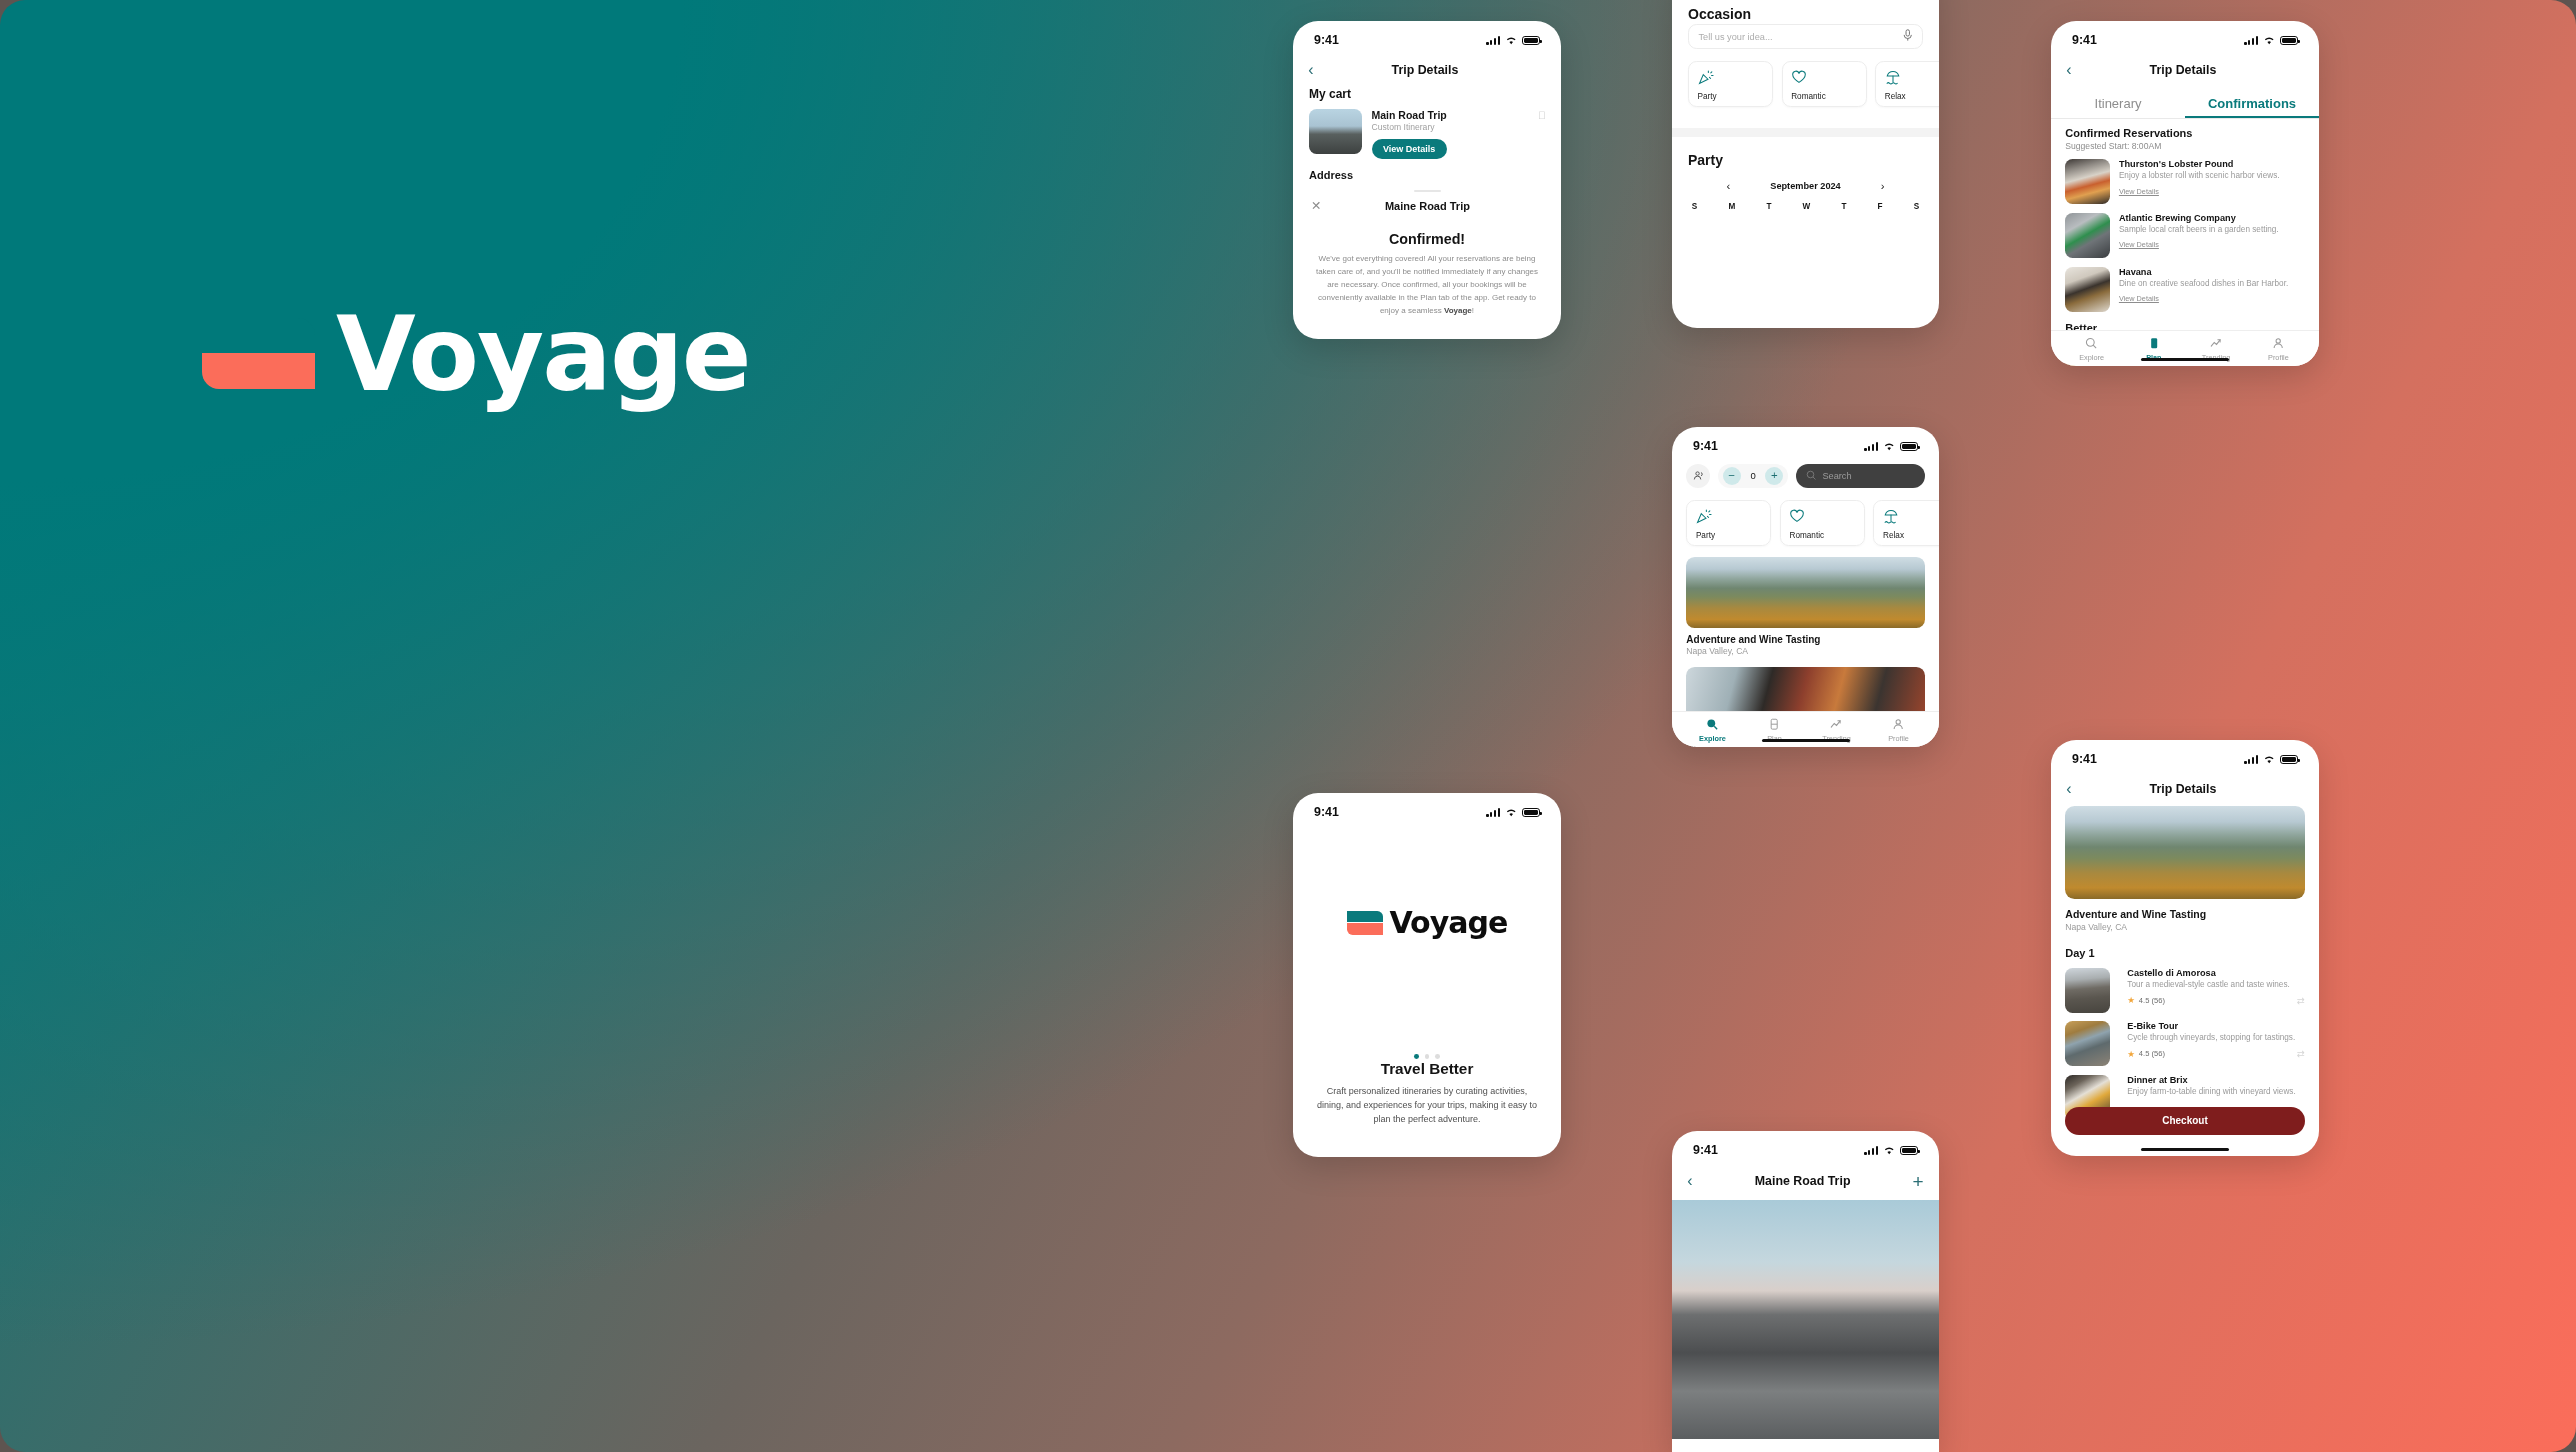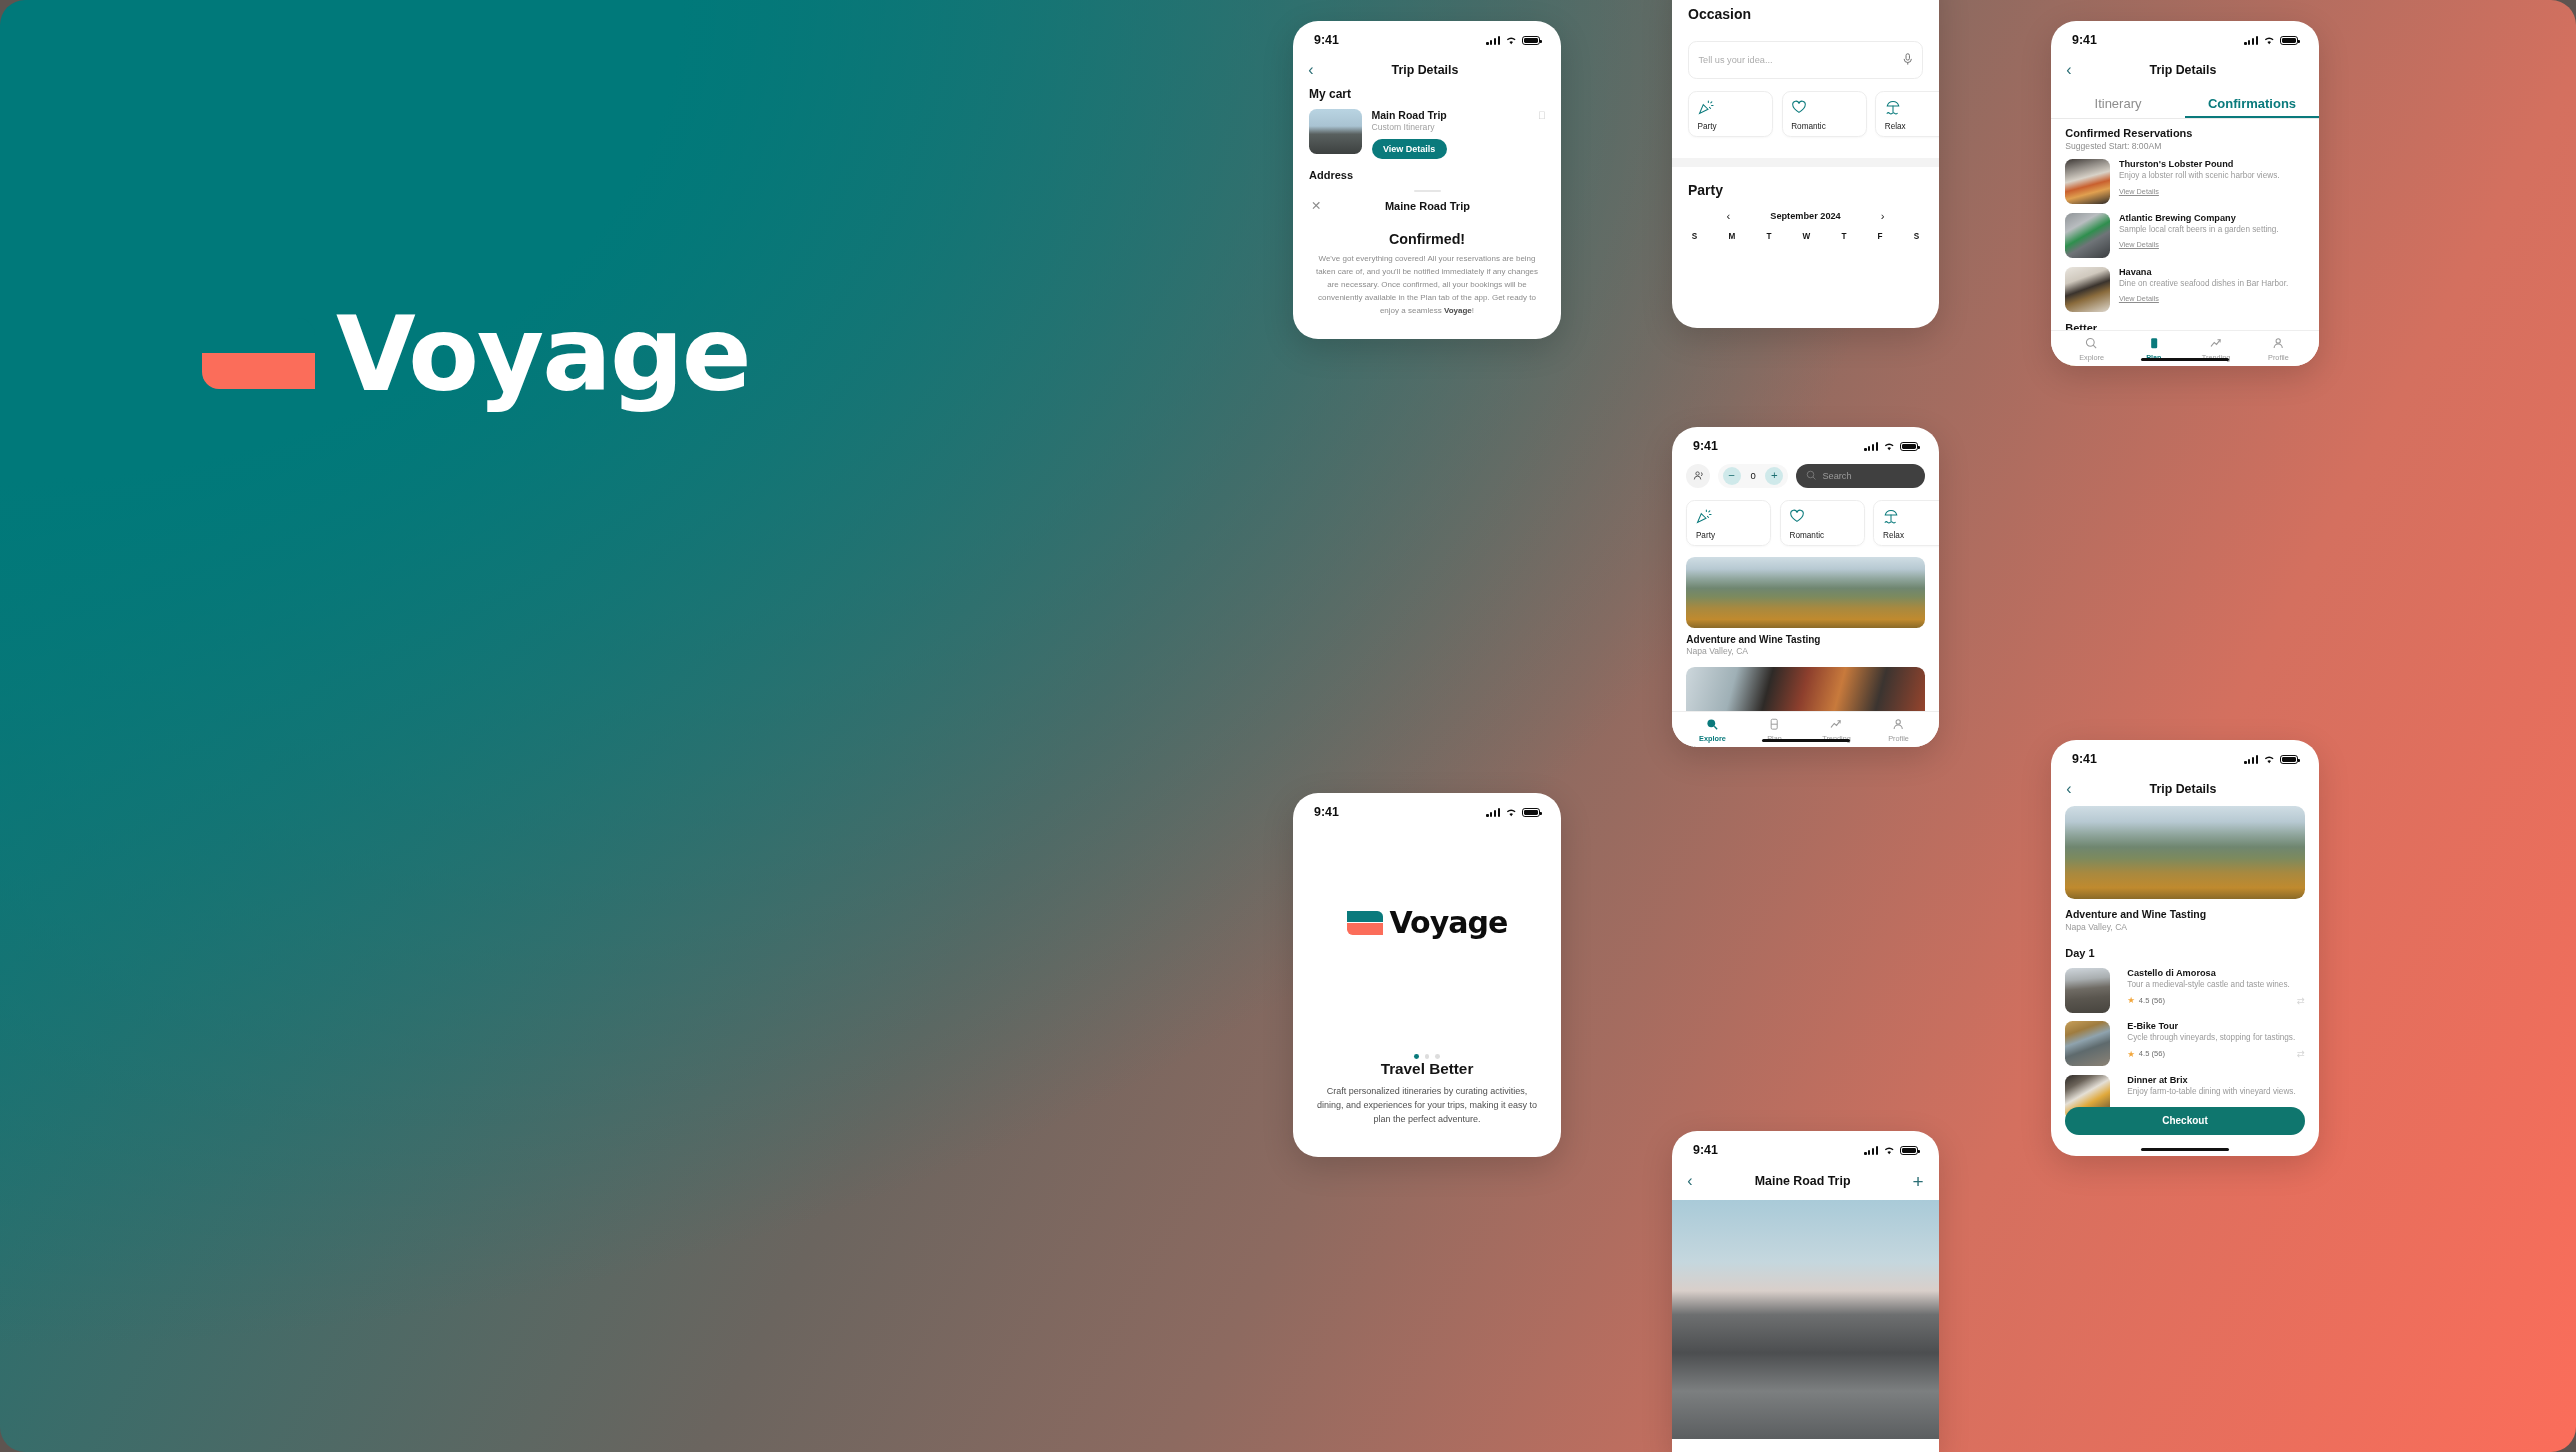--- a/index.html
+++ b/index.html
@@ -82,21 +82,21 @@
   #p1 .conf-body { text-align:center; font-size:8px; line-height:1.62; color:#8d8d8d; margin-top:5.7px; padding:0 1.9px; }
   #p1 .conf-body b { color:#4a4a4a; }
   #p1 .seeplan { display:block; margin:21px auto 0; background:#0a7a7c; color:#fff;
     font-size:9.5px; font-weight:700; border:0; border-radius:13.4px; padding:7.6px 25px; }
 
   
   #p2 { left:1672px; top:-32px; width:267px; height:360px; border-radius:25px; }
   #p2 .pad { padding:0 16px; }
   #p2 h2 { font-size:14px; font-weight:700; margin-top:38px; }
   #p2 .idea {
-    margin-top:19px; border:1px solid #ececec; border-radius:8.6px; height:38px;
+    margin-top:2px; border:1px solid #ececec; border-radius:8.6px; height:25px;
     display:flex; align-items:center; padding:0 9.5px; font-size:9.2px; color:#adadad;
   }
   #p2 .idea .mic { margin-left:auto; color:#6b6b6b; }
   .chips { display:flex; gap:8.6px; margin-top:12.4px; }
   .chip {
     border:1px solid #ededed; border-radius:8.6px; padding:6.7px 8.6px 5.7px; width:85px; flex:none;
     box-shadow:0 1px 1.9px rgba(0,0,0,.03);
   }
   .chip .ic { color:#0a7a7c; height:16px; }
   .chip .lbl { font-size:8.2px; margin-top:6.7px; color:#1b1b1b; }
@@ -169,21 +169,21 @@
   #p7 .t1 { font-size:10.5px; font-weight:700; margin:8.6px 14.3px 0; }
   #p7 .t2 { font-size:8.6px; color:#9a9a9a; margin:1.9px 14.3px 0; }
   #p7 .day { font-size:11px; font-weight:700; margin:15.3px 14.3px 0; }
   #p7 .irow { display:flex; gap:17px; margin:8.6px 14.3px 0; }
   #p7 .ithumb { width:45px; height:45px; border-radius:7.6px; flex:none; }
   #p7 .iname { font-size:9.2px; font-weight:700; }
   #p7 .idesc { font-size:8.2px; color:#9a9a9a; line-height:1.4; margin-top:1px; }
   #p7 .rate { display:flex; align-items:center; gap:3.8px; margin-top:4.8px; font-size:7.6px; color:#6d6d6d; }
   #p7 .star { color:#f2a63b; font-size:8.6px; }
   #p7 .shuffle { margin-left:auto; color:#d6d6d6; font-size:9.5px; }
-  #p7 .checkout { position:absolute; left:14.3px; right:14.3px; bottom:21px; background:#0f766e; color:#fff;
+  #p7 .checkout { position:absolute; left:14.3px; right:14.3px; bottom:21px; background:#7f1d1d; color:#fff;
     font-size:10px; font-weight:700; border:0; border-radius:14.3px; padding:8.6px 0; }
 
   
   .ph-napa { background:
       linear-gradient(180deg,#cfdde4 0%,#b7c9d2 17%,#8fa59c 31%,#6f8670 44%,#7c8a5e 56%,#a8893f 72%,#c08a2e 88%,#8a6a28 100%); }
   .ph-nash { background:
       linear-gradient(105deg,#cdd7dc 0%,#9fb0b6 20%,#2e2a27 34%,#8d3f2d 48%,#c87a3c 62%,#3b3430 78%,#a3462c 100%); }
   .ph-light { background:
       linear-gradient(180deg,#a9cad8 0%,#c5d7de 26%,#d9cfca 38%,#6d6f70 48%,#4c4e50 64%,#7c7f80 80%,#5b5e60 100%); }
   .ph-lobster { background:

